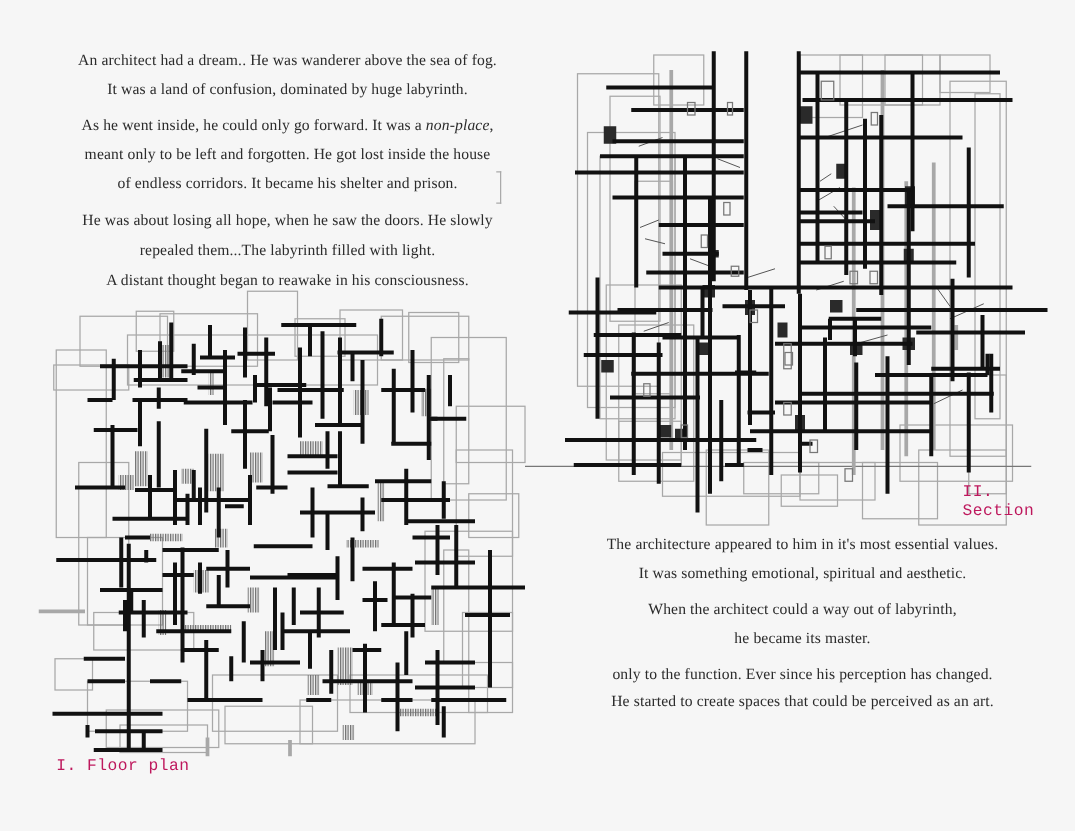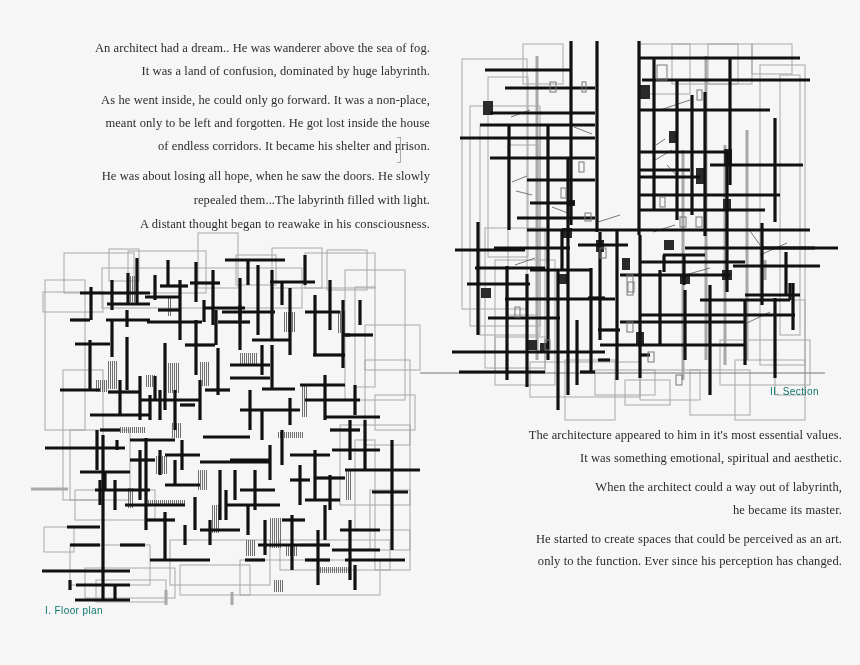--- a/index.html
+++ b/index.html
@@ -3,31 +3,31 @@
 <meta charset="utf-8">
 <style>
   html, body { margin: 0; padding: 0; }
   body {
     width: 860px; height: 665px; background: #f6f6f6;
     position: relative; overflow: hidden;
     font-family: "DejaVu Serif", "Liberation Serif", serif;
     color: #2a2a2a;
   }
   .textblock {
-    position: absolute; text-align: right;
+    position: absolute; text-align: center;
     font-family: "Liberation Serif", "DejaVu Serif", serif;
     font-size: 12.5px; line-height: 23px; color: #2b2b2b;
     letter-spacing: 0.1px;
   }
   .para { margin: 0 0 6px 0; }
   .line { display: block; white-space: nowrap; }
-  .em { }
+  .em { font-style: italic; }
   .caption {
-    position: absolute; font-family: Liberation Sans, sans-serif;
-    font-size: 10px; color: #0f766e; letter-spacing: 0.4px;
+    position: absolute; font-family: Liberation Mono, monospace;
+    font-size: 13px; color: #be185d; letter-spacing: 0.4px;
   }
   svg { position: absolute; left: 0; top: 0; }
   .bracket { position: absolute; left: 397px; top: 137px; width: 3px; height: 24px;
     border-right: 1.5px solid #aaa; border-top: 1px solid #aaa; border-bottom: 1px solid #aaa; }
 </style>
 </head>
 <body>
 
 <div class="textblock" style="left:30px; top:37px; width:400px;">
   <div class="para">
@@ -462,16 +462,16 @@
 <div class="textblock" style="left:442px; top:424px; width:400px;">
   <div class="para">
     <span class="line">The architecture appeared to him in it's most essential values.</span>
     <span class="line">It was something emotional, spiritual and aesthetic.</span>
   </div>
   <div class="para" style="margin-top:4px;">
     <span class="line">When the architect could a way out of labyrinth,</span>
     <span class="line">he became its master.</span>
   </div>
   <div class="para" style="margin-top:4px; line-height:22px;">
+    <span class="line">only to the function. Ever since his perception has changed.</span>
     <span class="line">He started to create spaces that could be perceived as an art.</span>
-    <span class="line">only to the function. Ever since his perception has changed.</span>
   </div>
 </div>
 
 </body></html>

